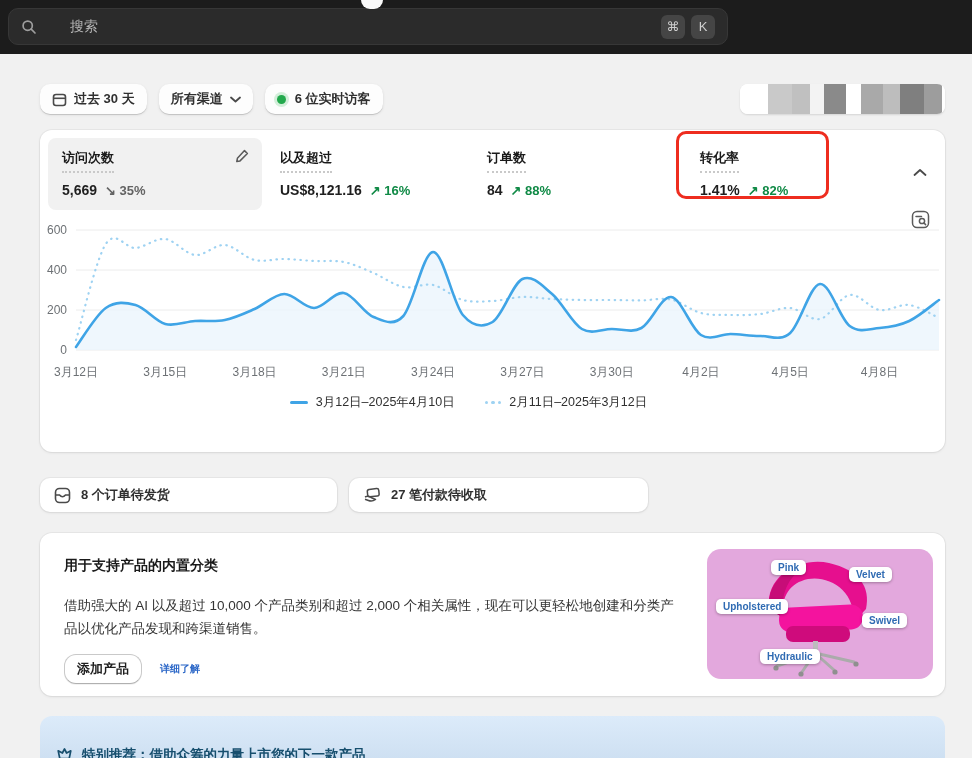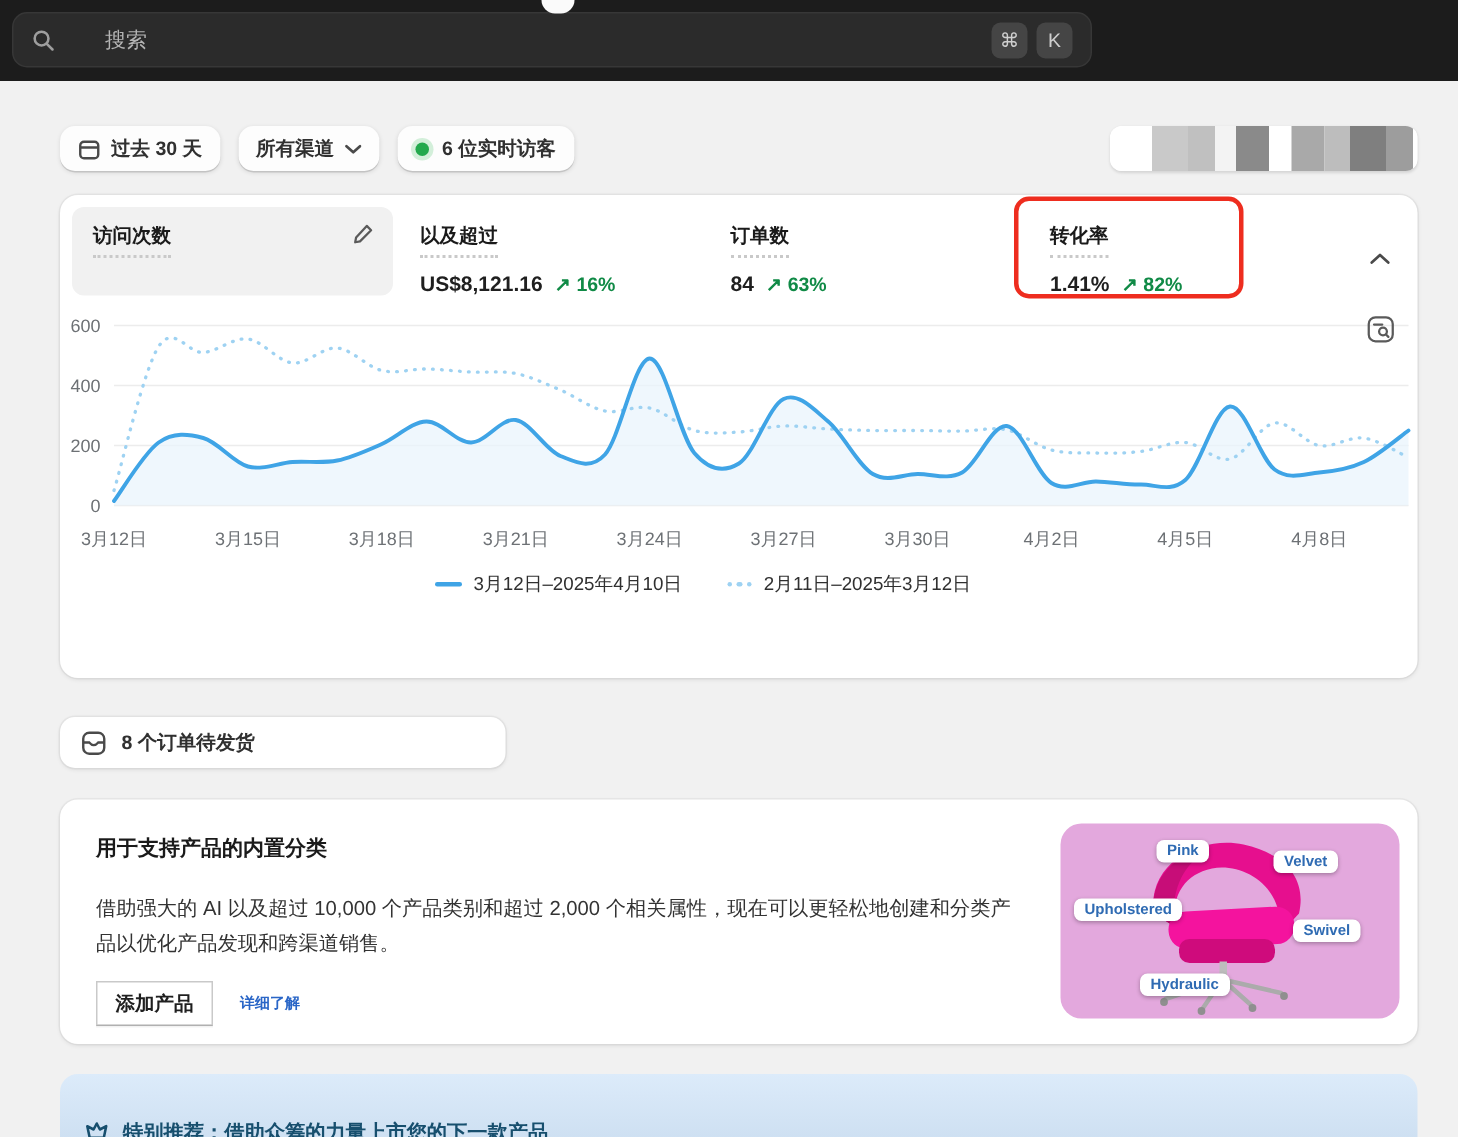--- a/index.html
+++ b/index.html
@@ -79,21 +79,21 @@
     padding:0 14px; font-size:13px; font-weight:bold; cursor:pointer; }
   .notif.n1 { width:297px; }
   .notif.n2 { width:299px; }
 
   
   .product-card { margin-top:21px; height:163px; position:relative; padding:24px 260px 0 24px; }
   .pc-title { font-size:14px; font-weight:bold; color:#1a1a1a; }
   .pc-body { margin-top:20px; font-size:13.5px; line-height:1.7; color:#333; width:620px; }
   .pc-actions { margin-top:13px; display:flex; align-items:center; gap:18px; }
   .btn-secondary { background:#fff; border:1px solid #c9c9c9; border-bottom-color:#b0b0b0;
-    border-radius:0; padding:5px 12px; font-size:13px; font-weight:bold; color:#1f1f1f;
+    border-radius:12px; padding:5px 12px; font-size:13px; font-weight:bold; color:#1f1f1f;
     cursor:pointer; box-shadow:0 1px 0 rgba(0,0,0,.05); }
   .link { color:#2a66c7; font-size:10px; font-weight:bold; text-decoration:none; cursor:pointer; }
   .pink-panel { position:absolute; right:12px; top:16px; width:226px; height:130px;
     border-radius:14px; background:#e3a8dd; overflow:hidden; }
   .tag-chip { position:absolute; background:#fff; border-radius:5px; padding:2px 7px;
     font-size:10px; font-weight:bold; color:#2f6bb3; box-shadow:0 1px 3px rgba(0,0,0,.3); white-space:nowrap; }
 
   
   .promo { margin-top:20px; height:58px; border-radius:12px;
     background:linear-gradient(180deg,#dcebfa 0%,#c9dcef 100%);
@@ -166,35 +166,39 @@
   <div class="card analytics">
     <div class="metrics">
 
       <div class="metric m1">
         <span class="metric-title">访问次数</span>
         <span class="pencil">
           <svg width="16" height="16" viewBox="0 0 16 16">
               <path d="M10.5 2.6 L13.4 5.5 L6 12.9 L2.8 13.5 L3.4 10.3 Z" fill="none" stroke="#5a5a5a" stroke-width="1.5" stroke-linejoin="round"></path>
             </svg>
         </span>
+        <div class="metric-vals">
+          <span class="metric-value">5,669</span>
+          <span class="delta down"><span>↘</span> <span>35%</span></span>
+        </div>
       </div>
 
       <div class="metric m2">
         <span class="metric-title">以及超过</span>
         <div class="metric-vals">
           <span class="metric-value">US$8,121.16</span>
           <span class="delta up"><span>↗</span> <span>16%</span></span>
         </div>
       </div>
 
       <div class="metric m3">
         <span class="metric-title">订单数</span>
         <div class="metric-vals">
           <span class="metric-value">84</span>
-          <span class="delta up"><span>↗</span> <span>63%</span></span>
+          <span class="delta up"><span>↗</span> <span>88%</span></span>
         </div>
       </div>
 
       <div class="metric m4">
         <div class="annotation-box"></div>
         <span class="metric-title">转化率</span>
         <div class="metric-vals">
           <span class="metric-value">1.41%</span>
           <span class="delta up"><span>↗</span> <span>82%</span></span>
         </div>
@@ -259,20 +263,29 @@
   <div class="notif-row">
     <div class="notif n1 card">
       <span>
         <svg width="17" height="17" viewBox="0 0 17 17">
             <rect x="1.5" y="1.5" width="14" height="14" rx="4" fill="none" stroke="#4a4a4a" stroke-width="1.6"></rect>
             <path d="M1.5 8 L5.5 8 Q8.5 11.5 11.5 8 L15.5 8" fill="none" stroke="#4a4a4a" stroke-width="1.6"></path>
           </svg>
       </span>
       <span>8 个订单待发货</span>
     </div>
+    <div class="notif n2 card">
+      <span>
+        <svg width="18" height="16" viewBox="0 0 18 16">
+            <rect x="4.5" y="2" width="11.5" height="7.5" rx="2" transform="rotate(-6 10 6)" fill="none" stroke="#4a4a4a" stroke-width="1.5"></rect>
+            <path d="M2 10 Q5 8.5 8 10.5 L12.5 12.5 Q9 15 5.5 13.5 L2 12.3" fill="none" stroke="#4a4a4a" stroke-width="1.5" stroke-linejoin="round"></path>
+          </svg>
+      </span>
+      <span>27 笔付款待收取</span>
+    </div>
   </div>
 
   <div class="card product-card">
     <div class="pc-title">用于支持产品的内置分类</div>
     <div class="pc-body">借助强大的 AI 以及超过 10,000 个产品类别和超过 2,000 个相关属性，现在可以更轻松地创建和分类产品以优化产品发现和跨渠道销售。</div>
     <div class="pc-actions">
       <button class="btn-secondary">添加产品</button>
       <a class="link">详细了解</a>
     </div>
     <div class="pink-panel">

